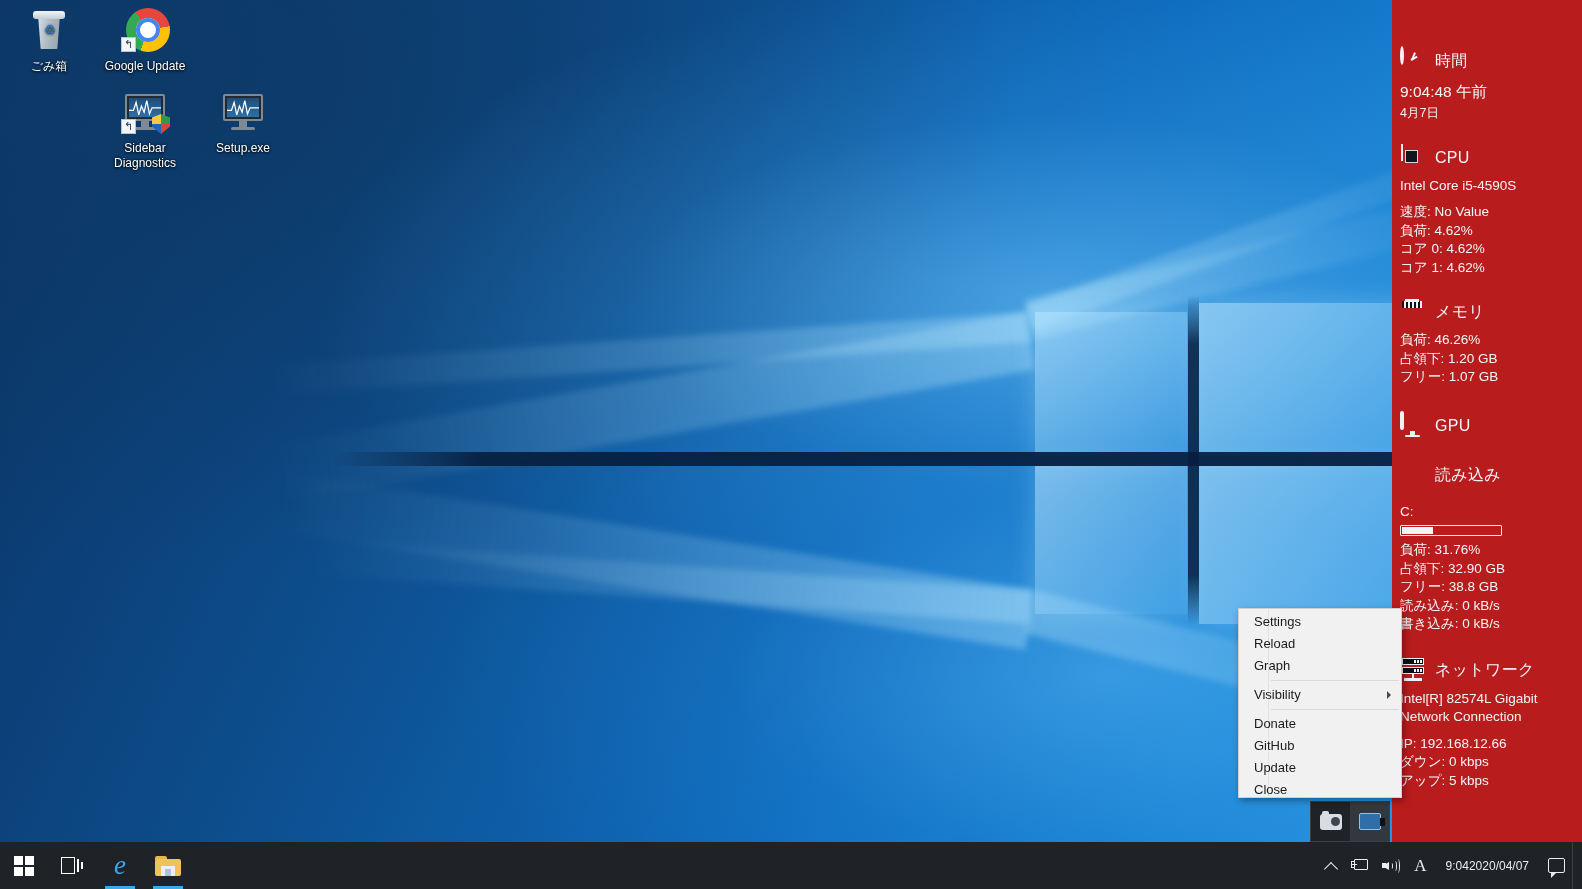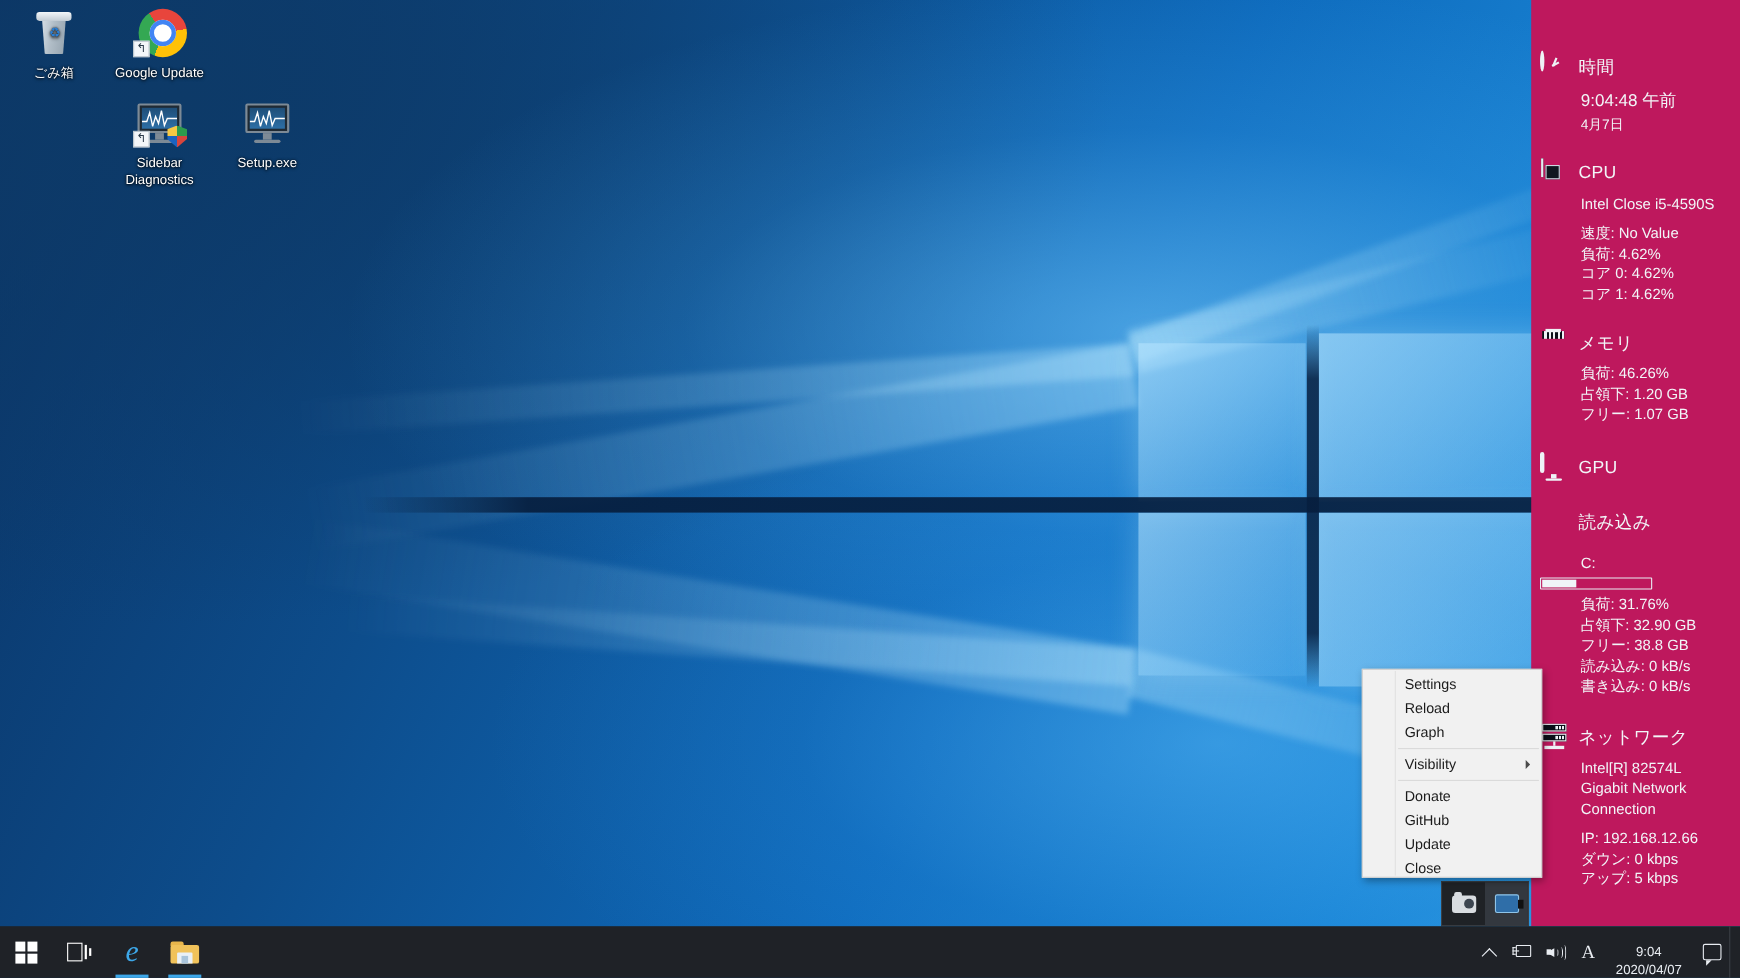--- a/index.html
+++ b/index.html
@@ -157,35 +157,35 @@
     position: absolute; left: 20px; top: 33px; width: 8px; height: 6px; background: #7d8a96;
   }
   .mon-base {
     position: absolute; left: 12px; top: 39px; width: 24px; height: 3px; background: #7d8a96; border-radius: 2px;
   }
 
   
   #sidebar {
     position: absolute; top: 0; right: 0;
     width: 190px; height: 842px;
-    background: #be185d;
+    background: #b91c1c;
     color: #f2f5f8;
     font-size: 13.5px;
     padding: 0 0 0 0;
     overflow: hidden;
   }
   .sb-section { padding: 0 8px; }
   .sb-head {
     display: flex; align-items: center; gap: 9px;
     margin: 0 0 4px 0;
     height: 30px;
   }
   .sb-head .sb-title { font-size: 16px; letter-spacing: 0.3px; }
   .sb-icon { width: 26px; height: 26px; flex: 0 0 26px; position: relative; }
-  .sb-line { font-size: 13.5px; line-height: 18.5px; white-space: nowrap; margin-left: 37px; }
+  .sb-line { font-size: 13.5px; line-height: 18.5px; white-space: nowrap; }
   .sb-line.wrap { white-space: normal; line-height: 18.5px; }
   .sb-gap-s { height: 8px; }
   .sb-gap-l { height: 20px; }
 
   .bar-outer {
     width: 102px; height: 11px;
     border: 1px solid #e8eef4;
     border-radius: 1px;
     margin: 4px 0 5px 0;
     background: transparent;
@@ -273,21 +273,21 @@
   }
   #context-menu .gutter {
     position: absolute; left: 1px; top: 1px; bottom: 1px; width: 29px;
     background: #f1f1f1;
     border-right: 1px solid #e2e2e2;
   }
   .cm-item {
     position: relative;
     height: 22px;
     line-height: 22px;
-    padding-left: 38px;
+    padding-left: 15px;
     white-space: nowrap;
     cursor: default;
   }
   .cm-sep {
     height: 1px; margin: 3px 2px 3px 32px; background: #dadada;
   }
   .cm-arrow {
     position: absolute; right: 10px; top: 50%; transform: translateY(-50%);
     width: 0; height: 0;
     border-left: 4px solid #4a4a4a;
@@ -359,21 +359,21 @@
     padding-right: 2px;
   }
   .tray-btn {
     height: 47px; min-width: 26px;
     display: flex; align-items: center; justify-content: center;
     padding: 0 7px;
     cursor: default;
   }
   #tray-clock {
     height: 47px;
-    display: flex; flex-direction: column; align-items: center; justify-content: flex-end;
+    display: flex; flex-direction: row; align-items: center; justify-content: center;
     padding: 0 12px;
     line-height: 16px;
     font-size: 12px;
     cursor: default;
   }
   #show-desktop { width: 8px; height: 47px; border-left: 1px solid #3a3f45; }
 
   .ico-chevron { width: 11px; height: 11px; position: relative; }
   .ico-chevron::before {
     content: ""; position: absolute; left: 0; top: 4px; width: 9px; height: 9px;
@@ -497,21 +497,21 @@
       <div class="sb-line" style="font-size:12.5px;">4月7日</div>
     </div>
 
     <div class="sb-gap-l"></div>
 
     <div class="sb-section">
       <div class="sb-head">
         <span class="sb-icon"><span class="ico-cpu"></span></span>
         <span class="sb-title">CPU</span>
       </div>
-      <div class="sb-line">Intel Close i5-4590S</div>
+      <div class="sb-line">Intel Core i5-4590S</div>
       <div class="sb-gap-s"></div>
       <div class="sb-line">速度: No Value</div>
       <div class="sb-line">負荷: 4.62%</div>
       <div class="sb-line">コア 0: 4.62%</div>
       <div class="sb-line">コア 1: 4.62%</div>
     </div>
 
     <div class="sb-gap-l"></div>
 
     <div class="sb-section">

